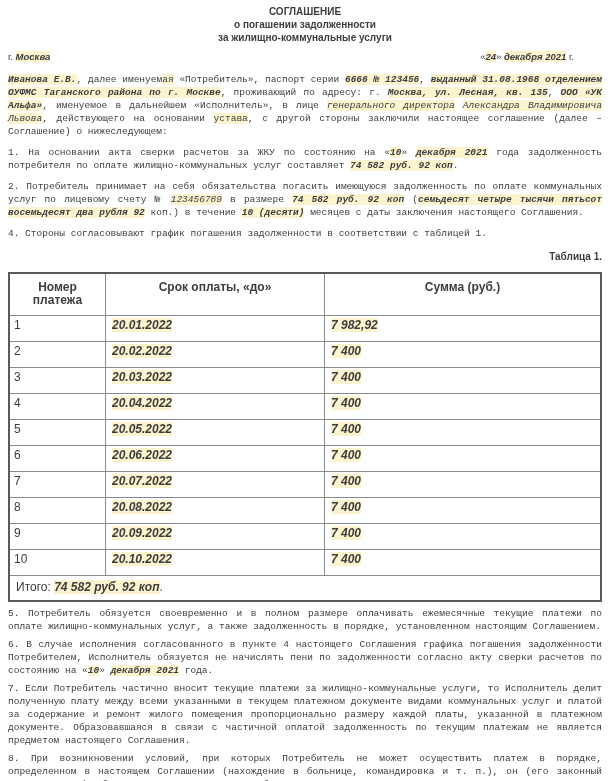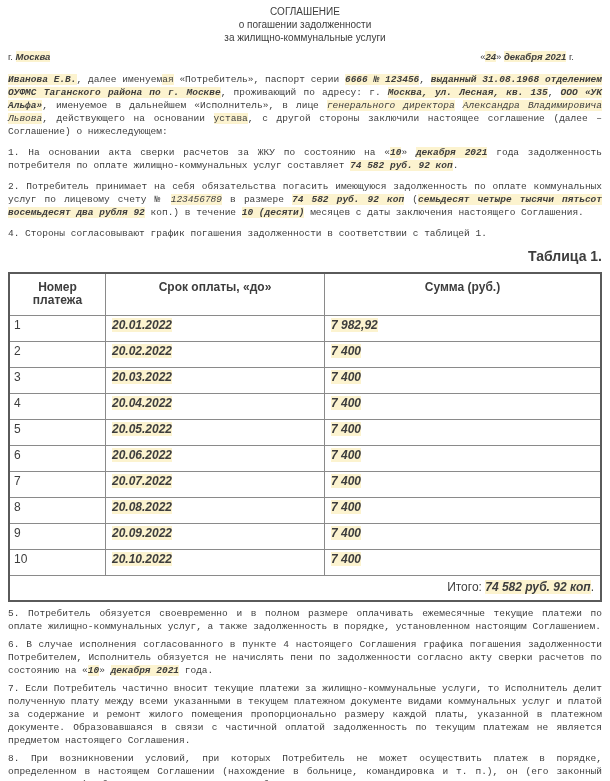--- a/index.html
+++ b/index.html
@@ -8,36 +8,36 @@
     --bi:#8a8a8a;
     --bo:#5a5a5a;
   }
   *{box-sizing:border-box;}
   html,body{margin:0;padding:0;}
   body{
     width:610px;height:781px;overflow:hidden;background:#ffffff;
     font-family:"Liberation Sans",sans-serif;color:var(--txt);
   }
   .page{padding:5px 8px 0 8px;}
-  .title{ text-align:center;font-weight:normal;font-size:10px;line-height:13px;}
+  .title{ text-align:center;font-weight:bold;font-size:10px;line-height:13px;}
   .meta{display:flex;justify-content:space-between;align-items:flex-end;
         margin-top:6px;font-size:9.5px;line-height:13px;padding-right:28px;gap:40px;}
   p.para{font-size:9.5px;line-height:13px;text-align:justify;margin:8px 0 0 0;font-family:Liberation Mono, monospace;}
   p.para.intro{margin-top:10px;}
   p.para.tight{margin-top:5px;}
   .hl{background:var(--hl);}
   .bi{font-weight:bold;font-style:italic;}
   .it{font-style:italic;}
-  .tbl-label{text-align:right;font-weight:bold;font-size:14px;line-height:13px;margin-top:10px;}
+  .tbl-label{text-align:right;font-weight:bold;font-size:10px;line-height:13px;margin-top:10px;}
   table.sched{width:100%;border-collapse:collapse;margin-top:9px;border:2px solid var(--bo);}
   table.sched th,table.sched td{border:1px solid var(--bi);font-size:12px;line-height:13px;}
   table.sched th{font-weight:bold;text-align:center;padding:7px 4px 8px 4px;vertical-align:top;}
   table.sched td{vertical-align:top;height:26px;padding:3px 6px 0 6px;}
   table.sched td.num{padding-left:4px;}
-  table.sched tr.total-row td{height:auto;padding:5px 6px 6px 6px;text-align:right;}
+  table.sched tr.total-row td{height:auto;padding:5px 6px 6px 6px;}
   .col1{width:16.3%;}.col2{width:37%;}.col3{width:46.7%;}
 </style>
 </head>
 <body>
 
 <div class="page">
 
   <div class="title">
     <div>СОГЛАШЕНИЕ</div>
     <div>о погашении задолженности</div>

